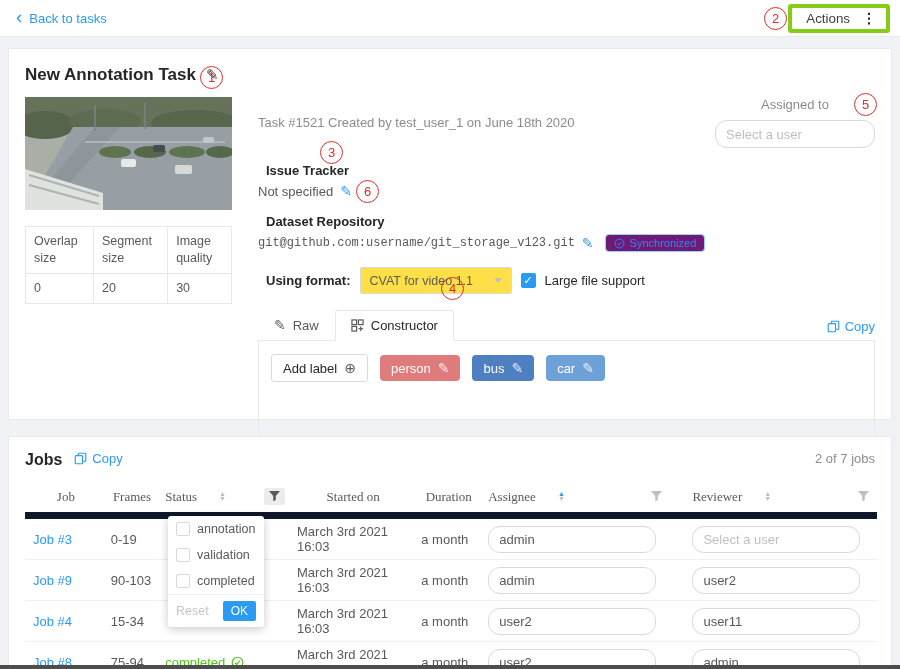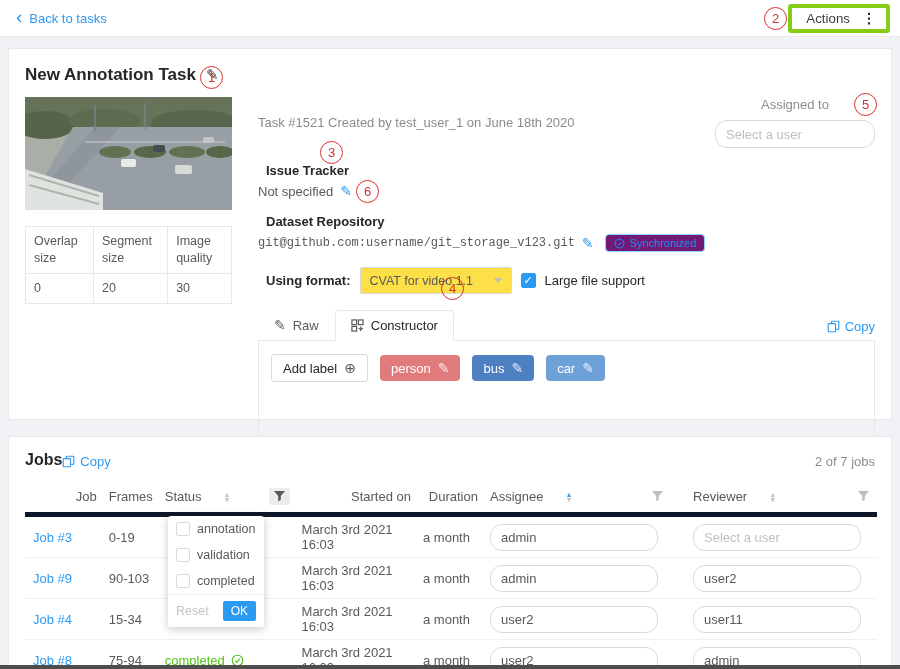--- a/index.html
+++ b/index.html
@@ -87,27 +87,28 @@
   .tab-pane { border: 1px solid #e8e8e8; border-top: none; padding: 13px 12px; height: 112px; }
   .chips-row { display: flex; align-items: center; gap: 12px; }
   .add-label-btn {
     display: flex; align-items: center; gap: 7px; border: 1px solid #d9d9d9; border-radius: 3px;
     padding: 5px 11px; color: #262626; background: #fff; cursor: pointer; font-size: 13px;
   }
   .add-circle { color: #595959; font-size: 14px; }
   .chip { display: inline-flex; align-items: center; gap: 7px; padding: 5px 11px; border-radius: 4px; color: #fff; font-size: 13px; cursor: pointer; }
   .chip .edit-icon { color: rgba(255,255,255,0.85); }
   
-  .jobs-header { display: flex; align-items: flex-end; }
+  .jobs-header { display: flex; align-items: flex-start; gap: 12px; }
   .jobs-title { font-size: 16px; font-weight: bold; color: #262626; }
   .jobs-count { margin-left: auto; color: #8c8c8c; }
   .jobs-table { width: 852px; border-collapse: collapse; margin-top: 12px; font-size: 13px; }
   .jobs-table th {
-    text-align: right; font-weight: normal; color: #595959; padding: 7px 4px 7px 8px;
-    border-bottom: 5px solid #0f172a;
+    text-align: center; font-weight: normal; color: #595959; padding: 7px 4px 7px 8px;
+    border-bottom: 7px solid #0f172a;
+    font-family: Liberation Serif, serif;
   }
   .jobs-table td { padding: 5px 4px 5px 8px; border-bottom: 1px solid #f0f0f0; height: 37px; }
   .th-inner { display: flex; align-items: center; gap: 22px; }
   .sorter { display: inline-flex; flex-direction: column; line-height: 5px; font-size: 7px; color: #bfbfbf; }
   .sorter .up.active { color: #2b9af3; }
   .funnel { color: #bfbfbf; cursor: pointer; display: inline-flex; }
   .funnel.open { color: #595959; background: #ececec; border-radius: 3px; padding: 3px 5px; }
   .funnel.right { margin-left: auto; margin-right: 18px; }
   .funnel.far-right { margin-left: auto; margin-right: 4px; }
   .job-link { color: #2b9af3; cursor: pointer; text-decoration: none; }

